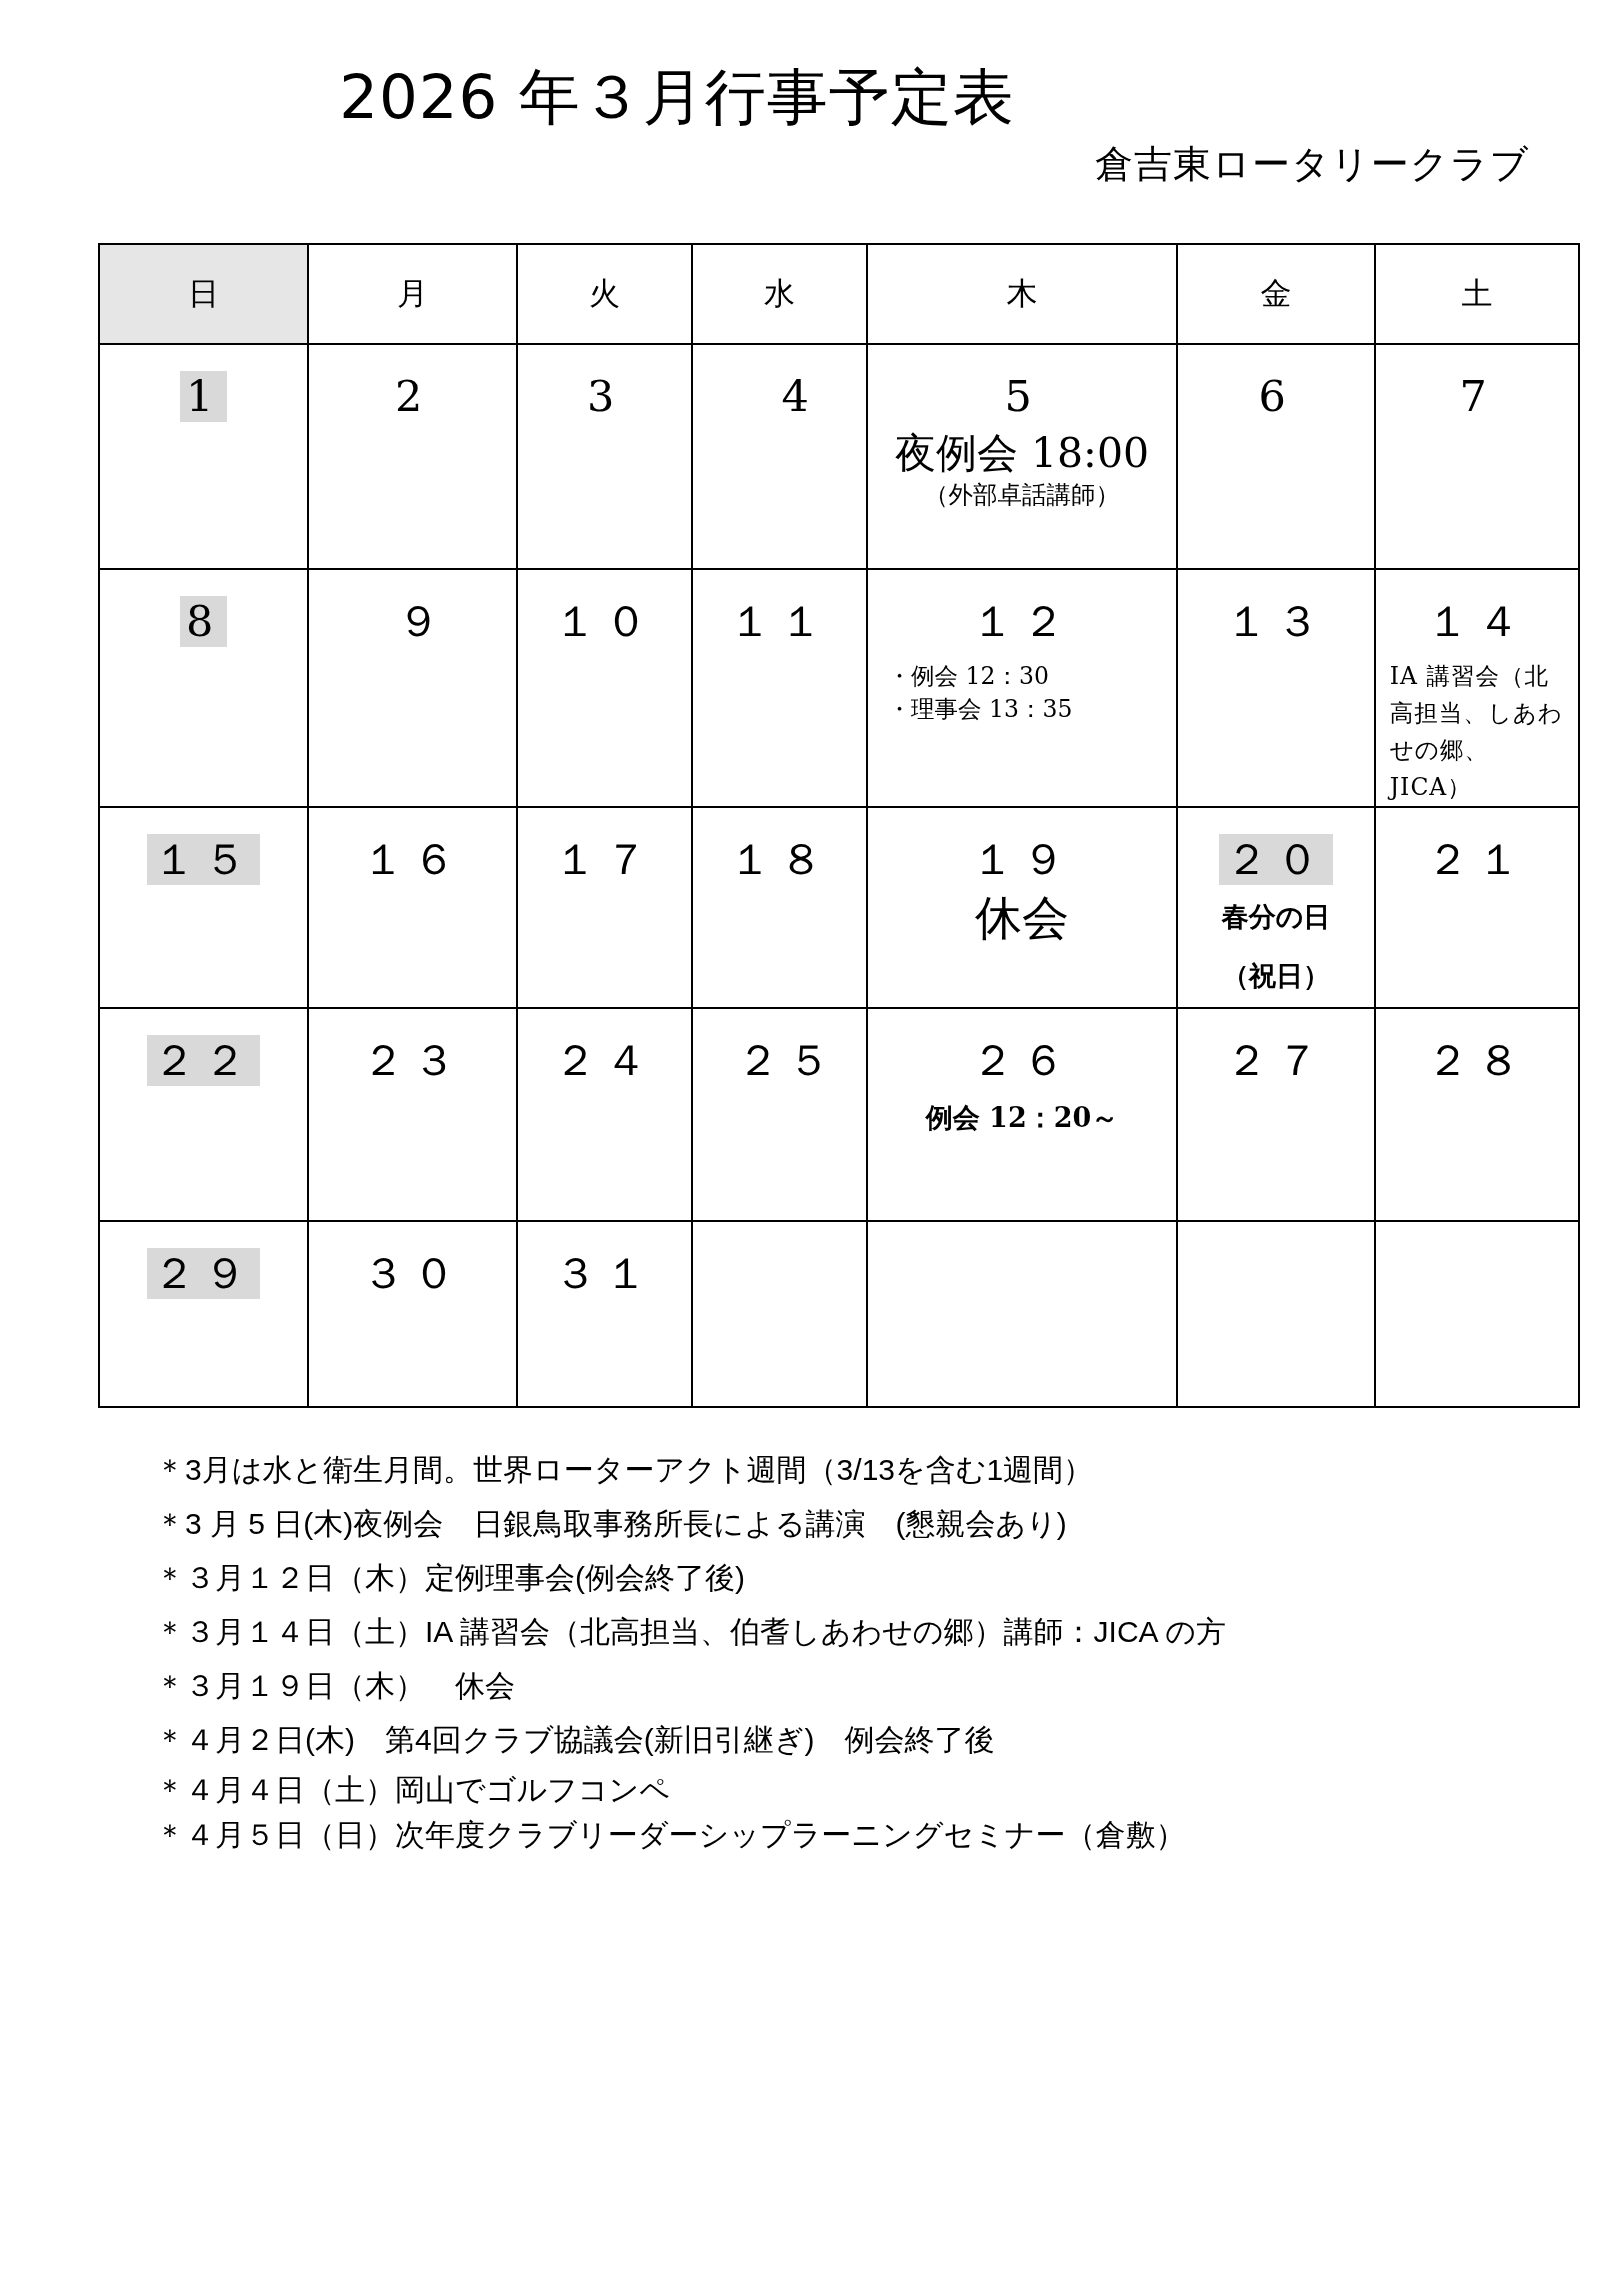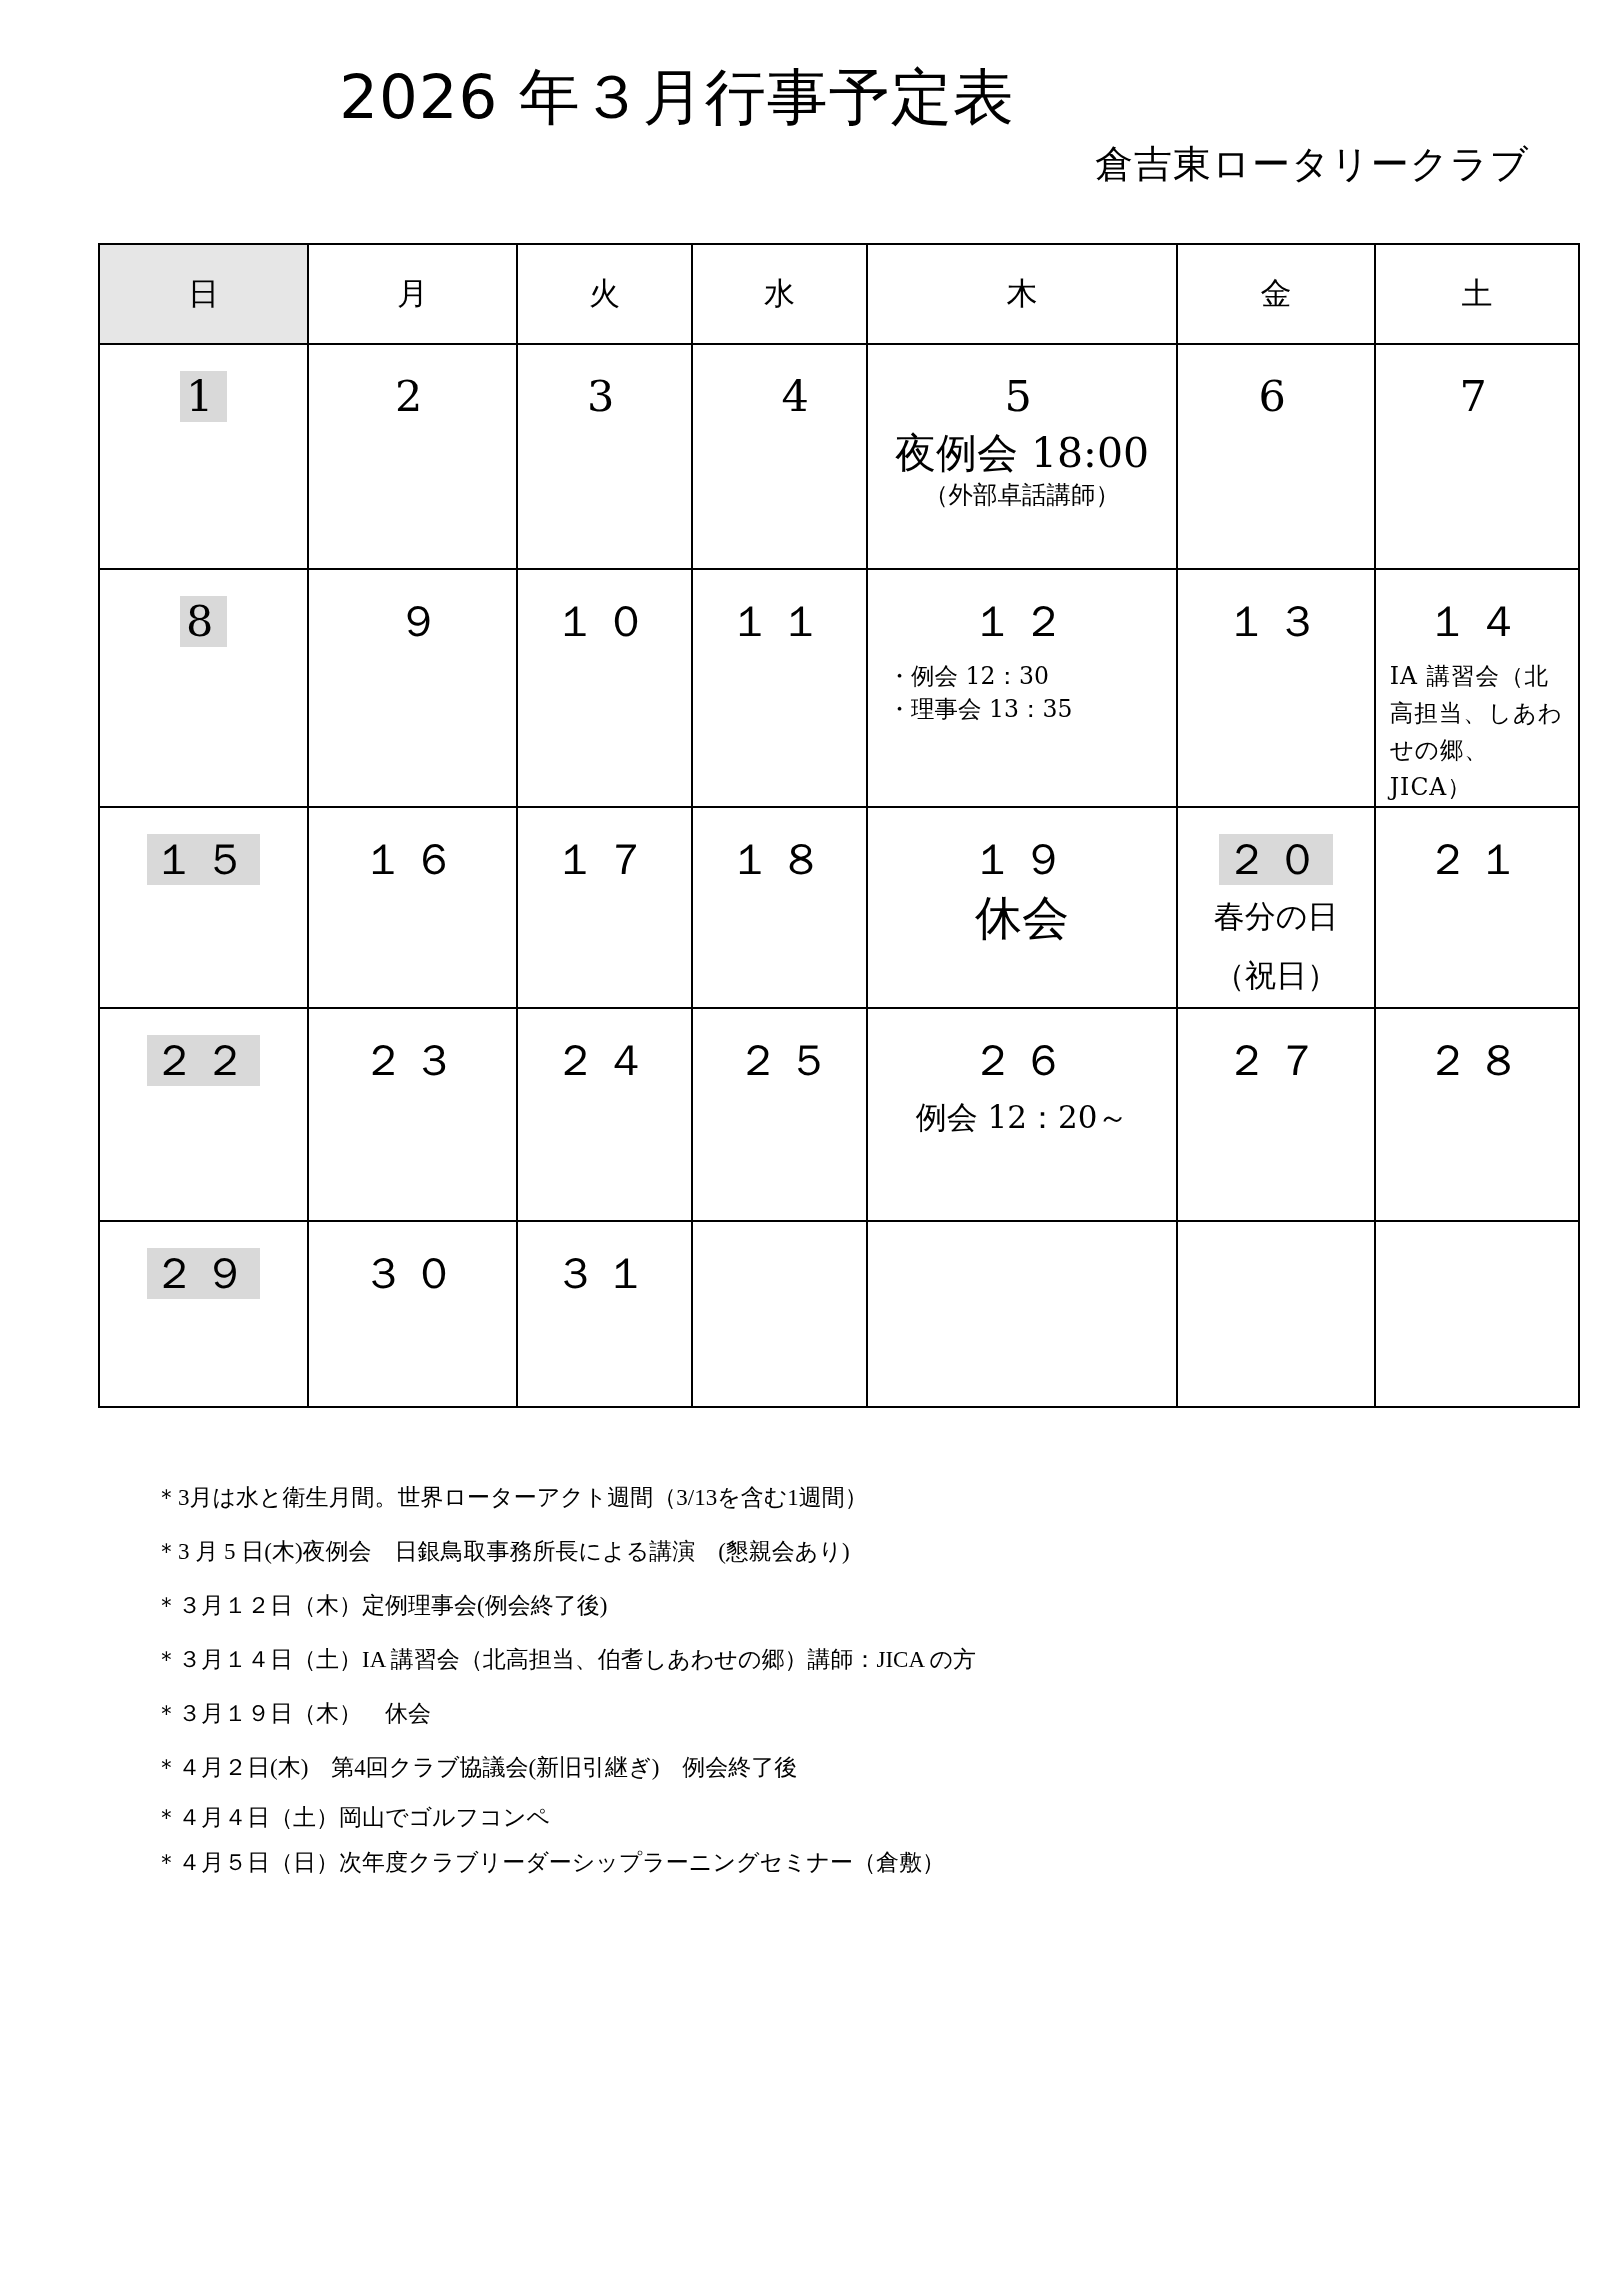--- a/index.html
+++ b/index.html
@@ -21,24 +21,24 @@
   tr.r2 td { height:214px; }
   tr.r3 td { height:199px; }
   tr.r4 td { height:211px;margin-left:33px; }
   tr.r5 td { height:184px; }
   .num { display:inline-block; margin-top:25.5px; font-size:43px; line-height:51px;
          letter-spacing:7.8px; padding:0 5.9px; }
   .num.hl { background:#d9d9d9; }
   .ev-big { font-size:41px; margin-top:5.9px; line-height:53px; }
   .ev-sub { font-size:24.5px; line-height:29px; }
   .ev-list { text-align:left; font-size:23.5px; line-height:33px; margin:13.7px 0 0 19.6px; }
-  .ev-small { font-size:31px; line-height:43px; margin-top:9.8px; }
+  .ev-small { font-size:27px; line-height:43px; margin-top:9.8px;font-weight:bold; }
   .ev-wrap { text-align:left; font-size:23.5px; line-height:37px; margin:11.8px 7.8px 0 13.7px; letter-spacing:1px; }
-  .notes { position:absolute; left:155px; top:1443px; font-size:23px; line-height:54px;
-           font-family:Liberation Serif, serif;margin-top:28px; }
+  .notes { position:absolute; left:155px; top:1443px; font-size:30px; line-height:54px;
+           font-family:Liberation Sans, sans-serif; }
   .notes div { white-space:nowrap; }
   .notes .tight { line-height:45px; }
 </style>
 </head>
 <body>
 
 <div class="title">2026 年３月行事予定表</div>
 <div class="org">倉吉東ロータリークラブ</div>
 
 <table class="cal">

